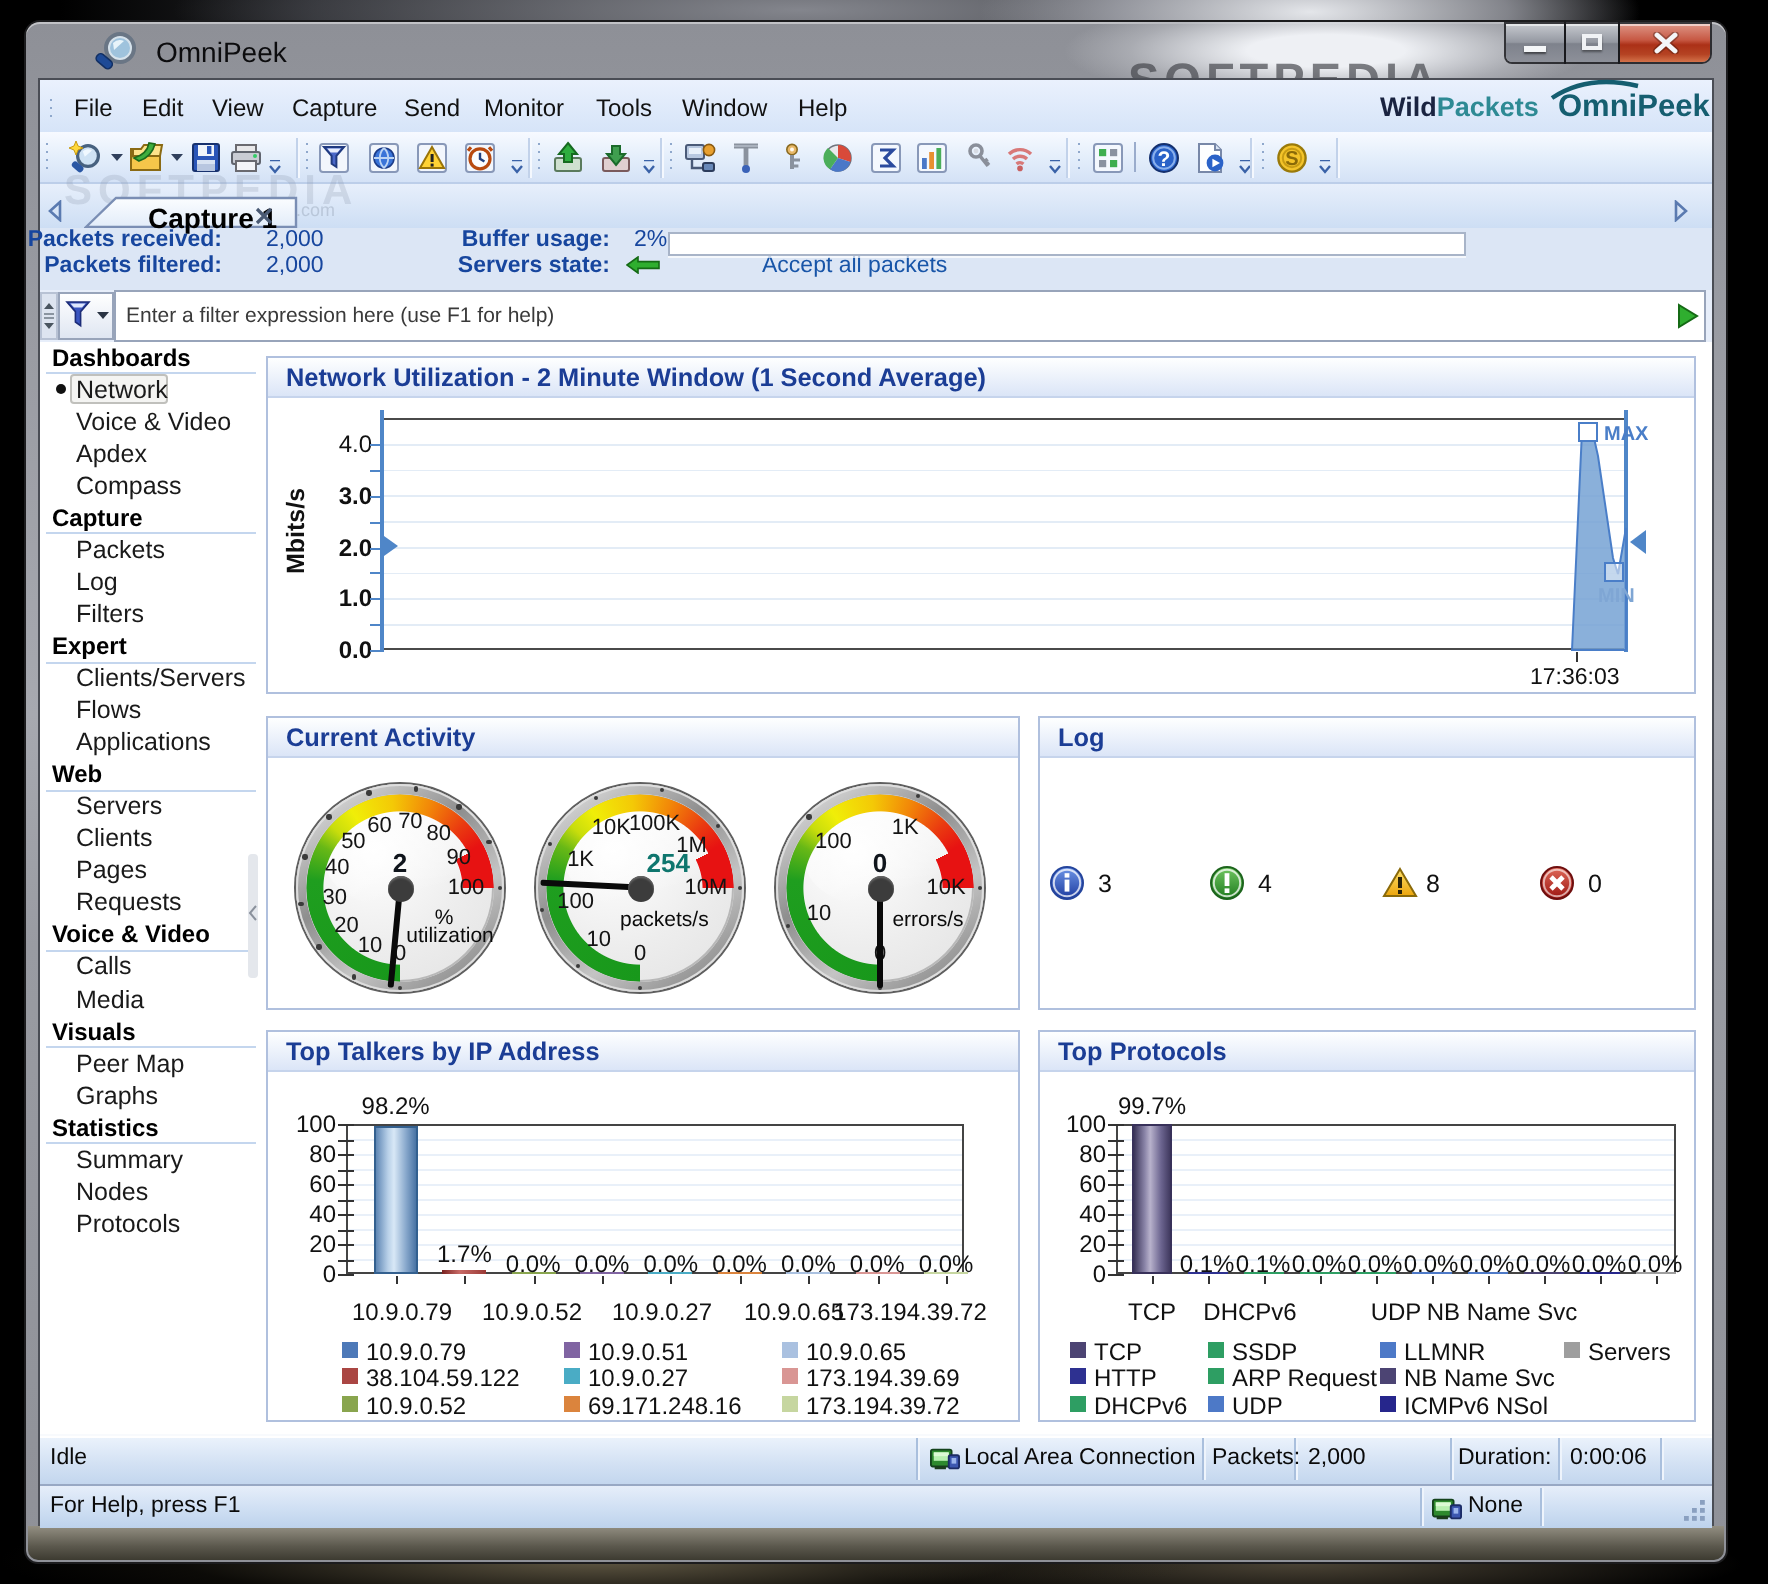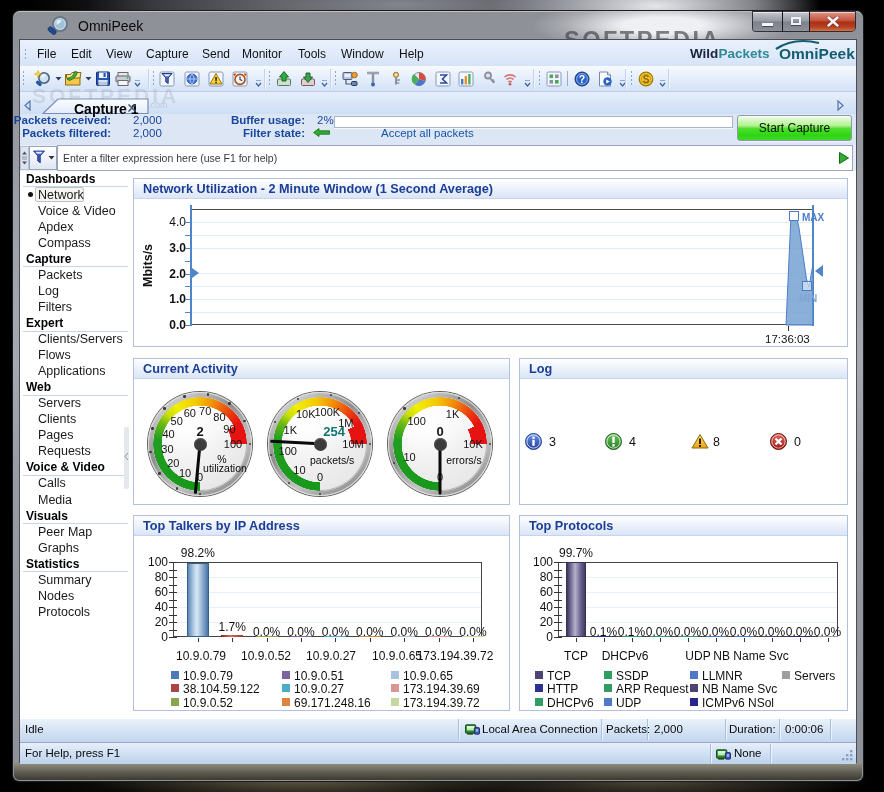--- a/index.html
+++ b/index.html
@@ -281,29 +281,26 @@
     </svg>
 <svg class="abs" style="left:836px;top:100px" width="9" height="11" viewBox="0 0 9 11">
       <path d="M2 1 L7 5.5 L2 10 Z" fill="none" stroke="#5a7ab0" stroke-width="1.3"></path>
     </svg>
 <div class="abs" style="top:113.5px;font-size:11.5px;color:#17469e;font-weight:bold;left:-89px;width:200px;text-align:right;">Packets received:</div>
 <div class="abs" style="top:113.5px;font-size:11.5px;color:#17469e;left:133px;">2,000</div>
 <div class="abs" style="top:127px;font-size:11.5px;color:#17469e;font-weight:bold;left:-89px;width:200px;text-align:right;">Packets filtered:</div>
 <div class="abs" style="top:127px;font-size:11.5px;color:#17469e;left:133px;">2,000</div>
 <div class="abs" style="top:113.5px;font-size:11.5px;color:#17469e;font-weight:bold;left:105px;width:200px;text-align:right;">Buffer usage:</div>
 <div class="abs" style="top:113.5px;font-size:11.5px;color:#17469e;left:317px;">2%</div>
-<div class="abs" style="top:127px;font-size:11.5px;color:#17469e;font-weight:bold;left:105px;width:200px;text-align:right;">Filter state:</div>
+<div class="abs" style="top:127px;font-size:11.5px;color:#17469e;font-weight:bold;left:105px;width:200px;text-align:right;">Servers state:</div>
 <div class="abs" style="top:127px;font-size:11.5px;color:#1855a8;left:337px;margin-left:44px;">Accept all packets</div>
 <div class="abs" style="left:334px;top:116px;width:399px;height:12px;background:#fff;border:1px solid #a8b4c8;box-shadow:0 1px 0 rgba(255,255,255,.7)"></div>
 <svg class="abs" style="left:313px;top:128px" width="17" height="9" viewBox="0 0 17 9">
       <path d="M0.5 4.5 L6 0.5 V2.8 H16.5 V6.2 H6 V8.5 Z" fill="#2fae2f" stroke="#156a15" stroke-width=".8"></path>
     </svg>
-<div class="abs" style="left:737px;top:115px;width:115px;height:26px;border:1px solid #8a9aa8;border-radius:3px;
-background:linear-gradient(#f2fdea,#b2f291 40%,#4fe02c 52%,#2ed512 80%,#3fd92a);box-shadow:inset 0 1px 0 rgba(255,255,255,.8),0 1px 0 rgba(255,255,255,.5);
-text-align:center;font-size:12px;color:#041004;line-height:25px">Start Capture</div>
 <div class="abs" style="left:20px;top:146px;width:9px;height:24px;background:#dde4f0;border:1px solid #b8c2d4"></div>
 <svg class="abs" style="left:21px;top:150px" width="7" height="16" viewBox="0 0 7 16">
       <path d="M3.5 1.5 L6 4.5 H1 Z M3.5 14.5 L1 11.5 H6 Z" fill="#4a5560"></path>
       <path d="M1 7 H6 M1 9 H6" stroke="#8a94a0" stroke-width="1"></path>
     </svg>
 <div class="abs" style="left:29px;top:146px;width:28px;height:24px;background:linear-gradient(#ffffff,#dfe6f2);border:1px solid #98a4ba"></div>
 <svg class="abs" style="left:32px;top:149px" width="14" height="16" viewBox="0 0 14 16">
       <path d="M1.5 2 h11 l-4.2 4.8 v7 l-2.6-1.8 v-5.2 Z" fill="#3a55c0" stroke="#1c2c78" stroke-width=".8"></path>
       <path d="M3.2 2.8 h7.6 l-1.8 2 h-4 Z" fill="#dfe8fc"></path>
     </svg>

